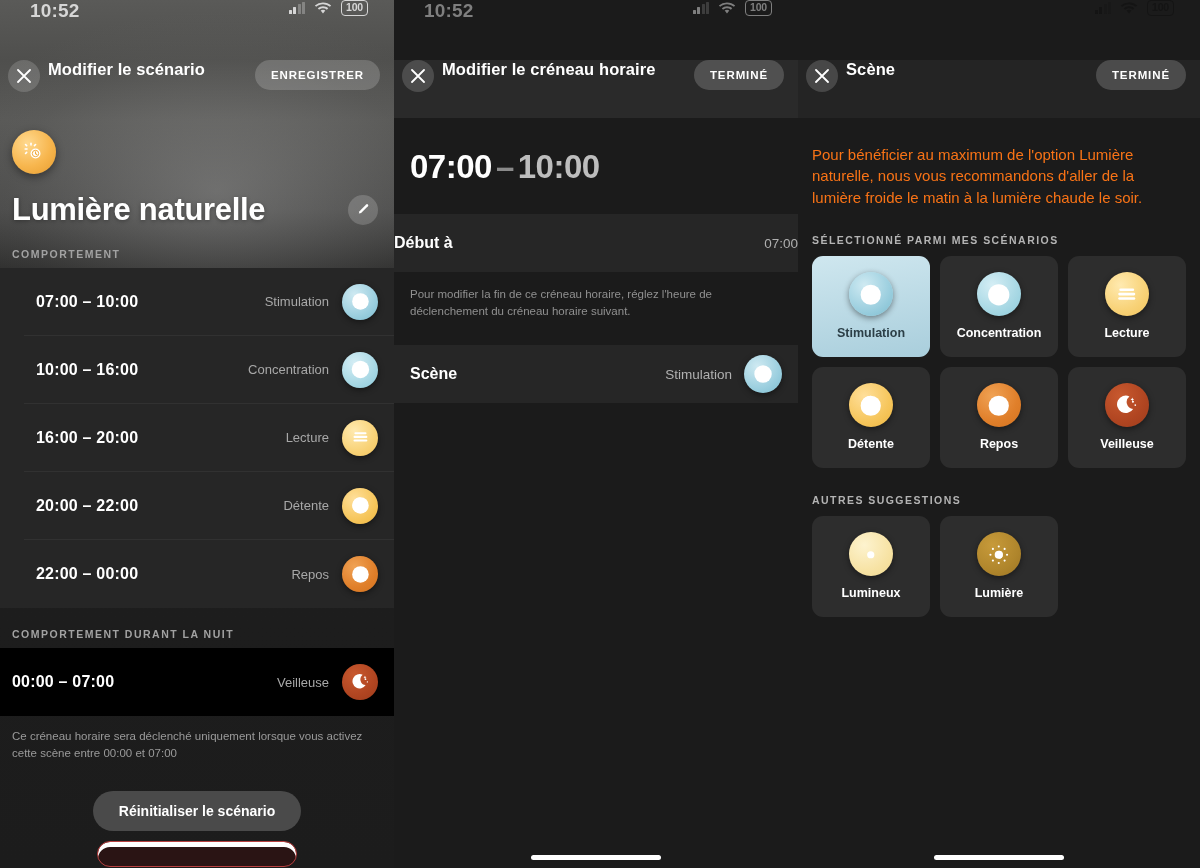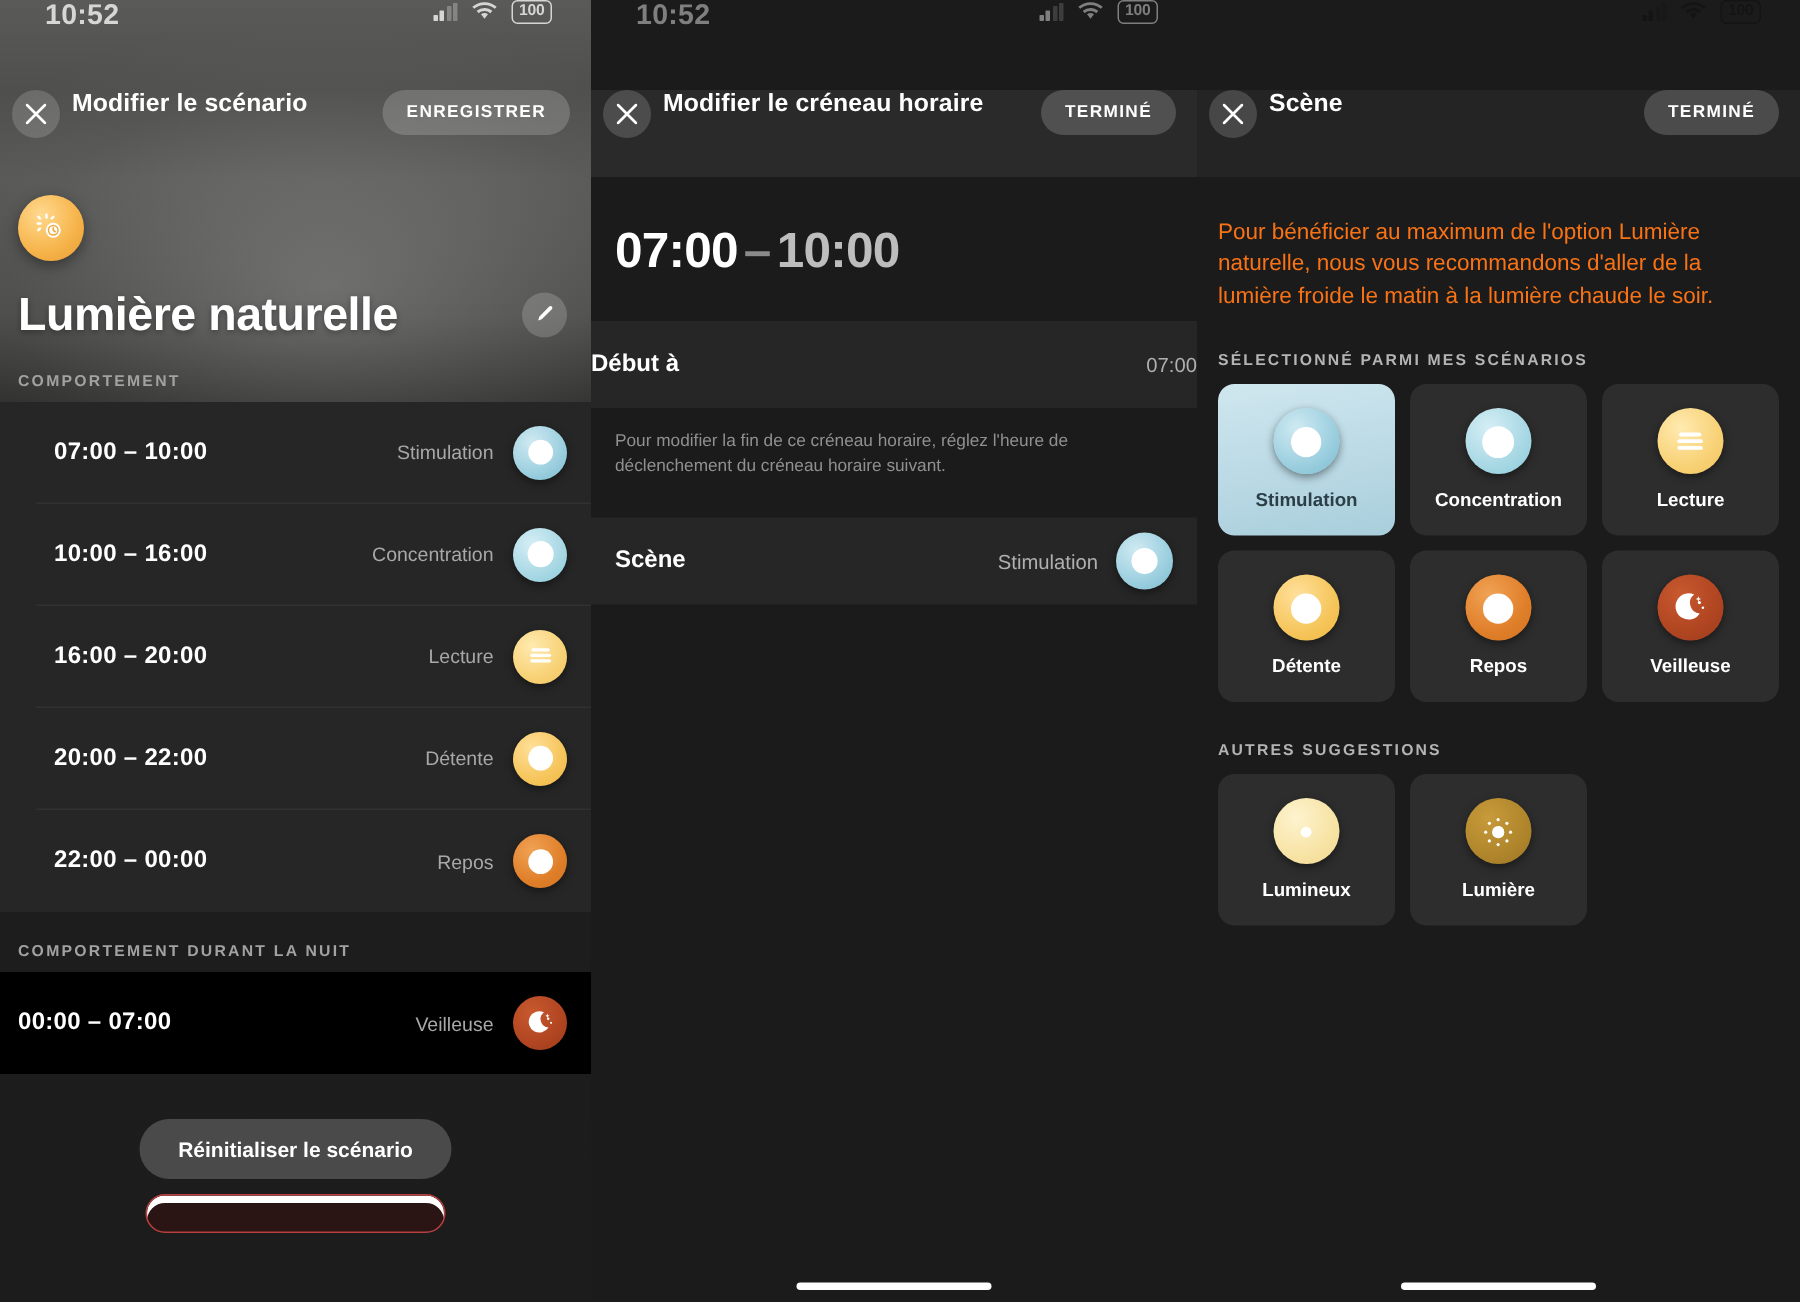--- a/index.html
+++ b/index.html
@@ -316,20 +316,21 @@
             <svg viewBox="0 0 24 24">
                 <path d="M14.5 3.2A8.2 8.2 0 1 0 18 15a6.6 6.6 0 0 1-3.5-11.8z" fill="#fff"></path>
                 <circle cx="17.8" cy="8.2" r="1" fill="#fff"></circle>
                 <circle cx="20" cy="11.4" r=".8" fill="#fff"></circle>
                 <path d="M17.2 4.3l.5 1.2 1.2.5-1.2.5-.5 1.2-.5-1.2-1.2-.5 1.2-.5z" fill="#fff"></path>
               </svg>
           </span>
         </div>
       </div>
 
+      <div class="footnote">Ce créneau horaire sera déclenché uniquement lorsque vous activez cette scène entre 00:00 et 07:00</div>
 
       <div class="p1-btns">
         <button class="btn-reset">Réinitialiser le scénario</button>
         <button class="btn-delete"></button>
       </div>
     </div>
   </div>
 
   <div class="panel panel-2">
     <div class="statusbar">

